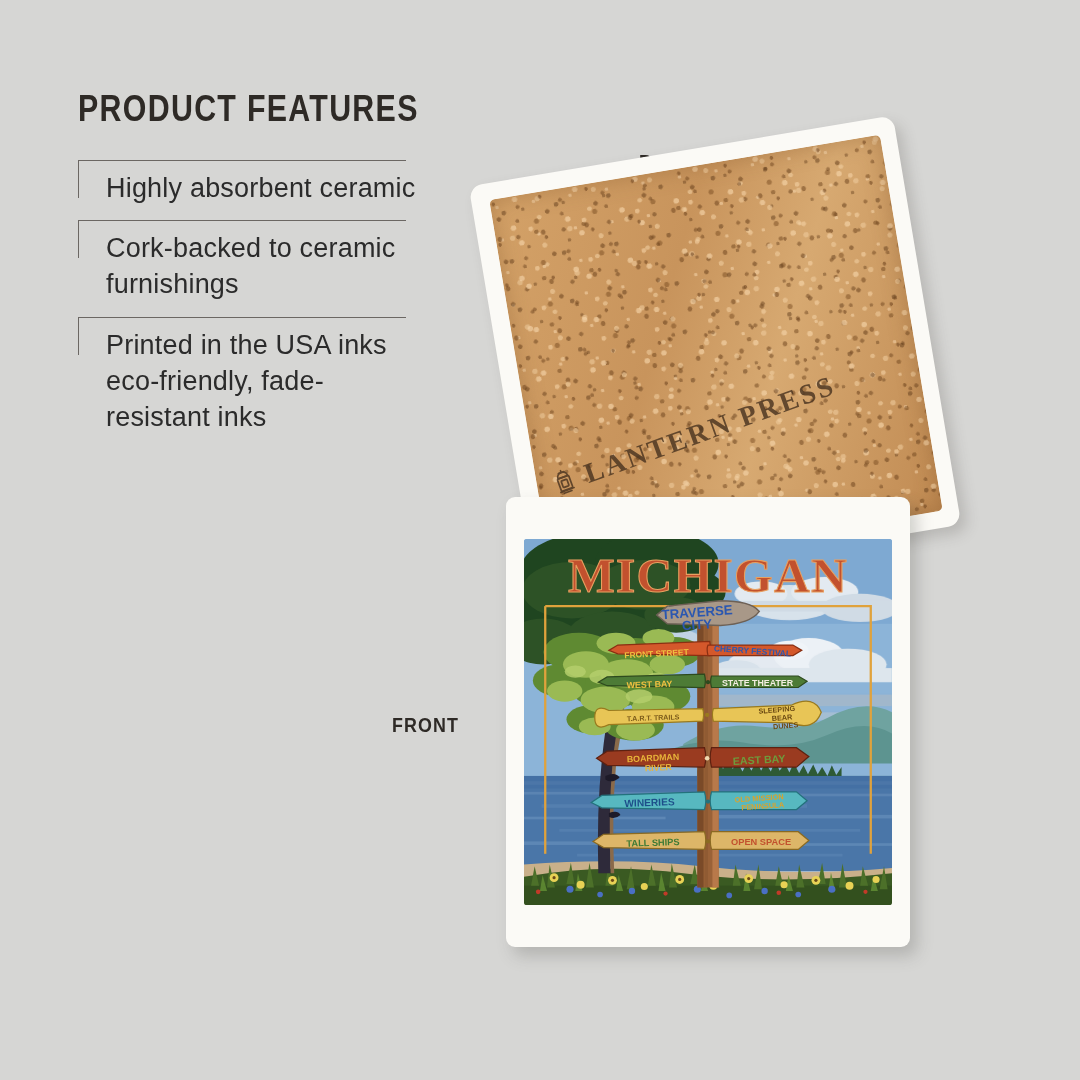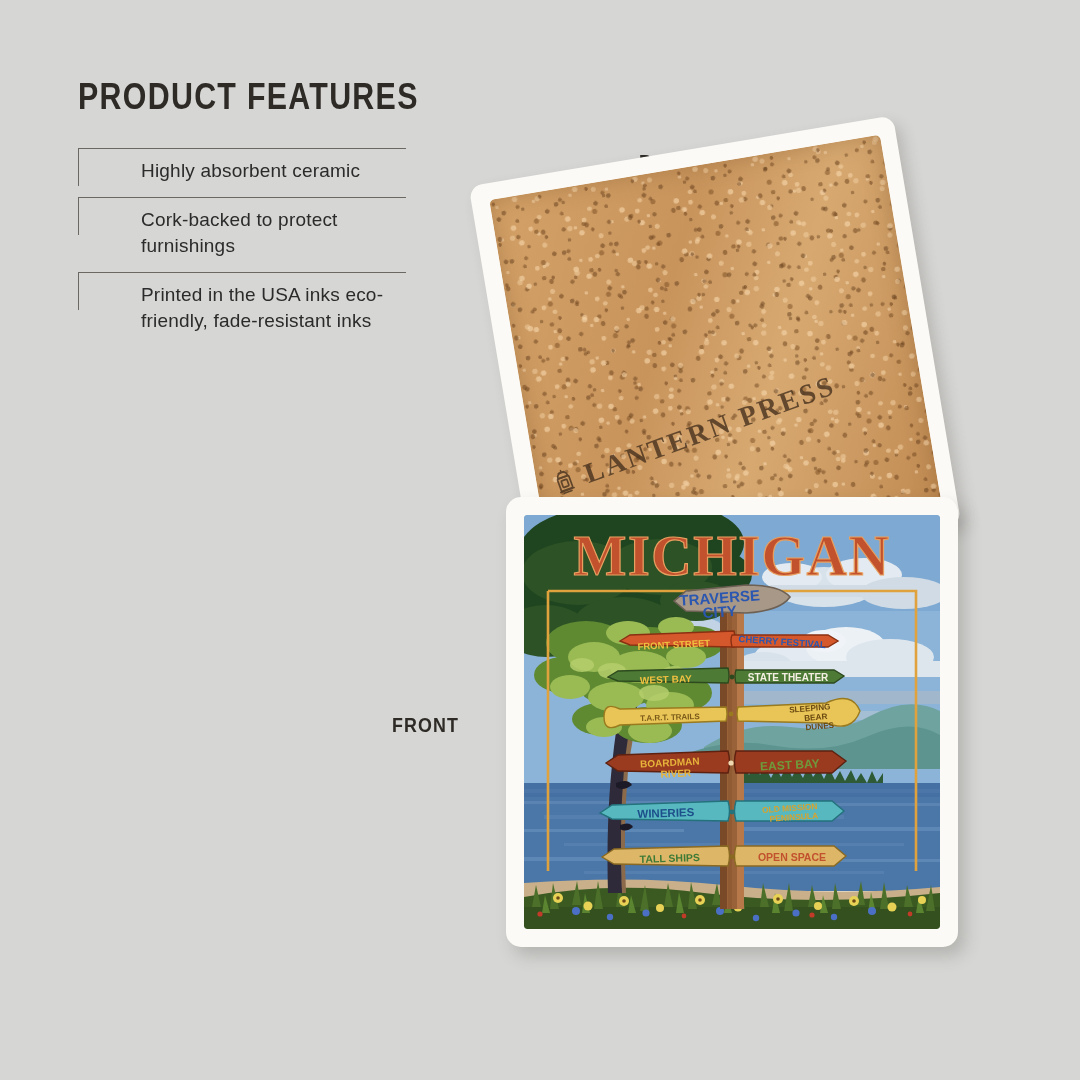--- a/index.html
+++ b/index.html
@@ -7,21 +7,21 @@
   body {
     background: #d6d6d4;
     font-family: "Liberation Sans", sans-serif;
     position: relative;
     overflow: hidden;
   }
 
   
   #features-panel {
     position: absolute;
-    left: 78px; top: 76px;
+    left: 78px; top: 88px;
     width: 340px;
   }
   #features-title {
     font-family: "Liberation Sans", sans-serif;
     font-weight: 700;
     font-size: 37px;
     letter-spacing: 1.6px;
     color: #2e2a26;
     transform: scaleX(0.82);
     transform-origin: left center;
@@ -31,25 +31,24 @@
   .feature-item { position: relative; padding: 10px 0 14px 28px; }
   .feature-rule {
     position: absolute; top: 0; left: 0;
     width: 328px; height: 1px; background: #6b6763;
   }
   .feature-tick {
     position: absolute; top: 0; left: 0;
     width: 1px; height: 38px; background: #6b6763;
   }
   .feature-text {
-    font-size: 19px;
+    font-size: 27px;
     line-height: 1.34;
     color: #2b2b2b;
     letter-spacing: 0.2px;
-    margin-left: 35px;
   }
 
   
   .view-label {
     position: absolute;
     font-weight: 700;
     font-size: 21px;
     letter-spacing: 1.3px;
     color: #2e2a26;
     transform: scaleX(0.85);
@@ -115,23 +114,23 @@
     font-size: 28px;
     letter-spacing: 2.6px;
     color: #4a3420;
     white-space: nowrap;
   }
 
   
   #coaster-front {
     position: absolute;
     left: 506px; top: 497px;
-    width: 452px; height: 450px;
+    width: 404px; height: 450px;
     background: #fbfaf6;
-    border-radius: 15px;
+    border-radius: 9px;
     padding: 18px;
     box-shadow: 7px 9px 16px rgba(80,78,74,0.25);
   }
   #art { width: 100%; height: 100%; display: block; border-radius: 3px; }
 
   
   .sg { font-family: "Liberation Sans", sans-serif; font-weight: 700; }
 </style>
 </head>
 <body>
@@ -141,21 +140,21 @@
 
   <div class="feature-item">
     <div class="feature-rule"></div>
     <div class="feature-tick"></div>
     <div class="feature-text">Highly absorbent ceramic</div>
   </div>
 
   <div class="feature-item">
     <div class="feature-rule"></div>
     <div class="feature-tick"></div>
-    <div class="feature-text">Cork-backed to protect furnishings</div>
+    <div class="feature-text">Cork-backed to ceramic furnishings</div>
   </div>
 
   <div class="feature-item">
     <div class="feature-rule"></div>
     <div class="feature-tick"></div>
     <div class="feature-text">Printed in the USA inks eco-friendly, fade-resistant inks</div>
   </div>
 </div>
 
 <div class="view-label" id="label-back">BACK</div>

